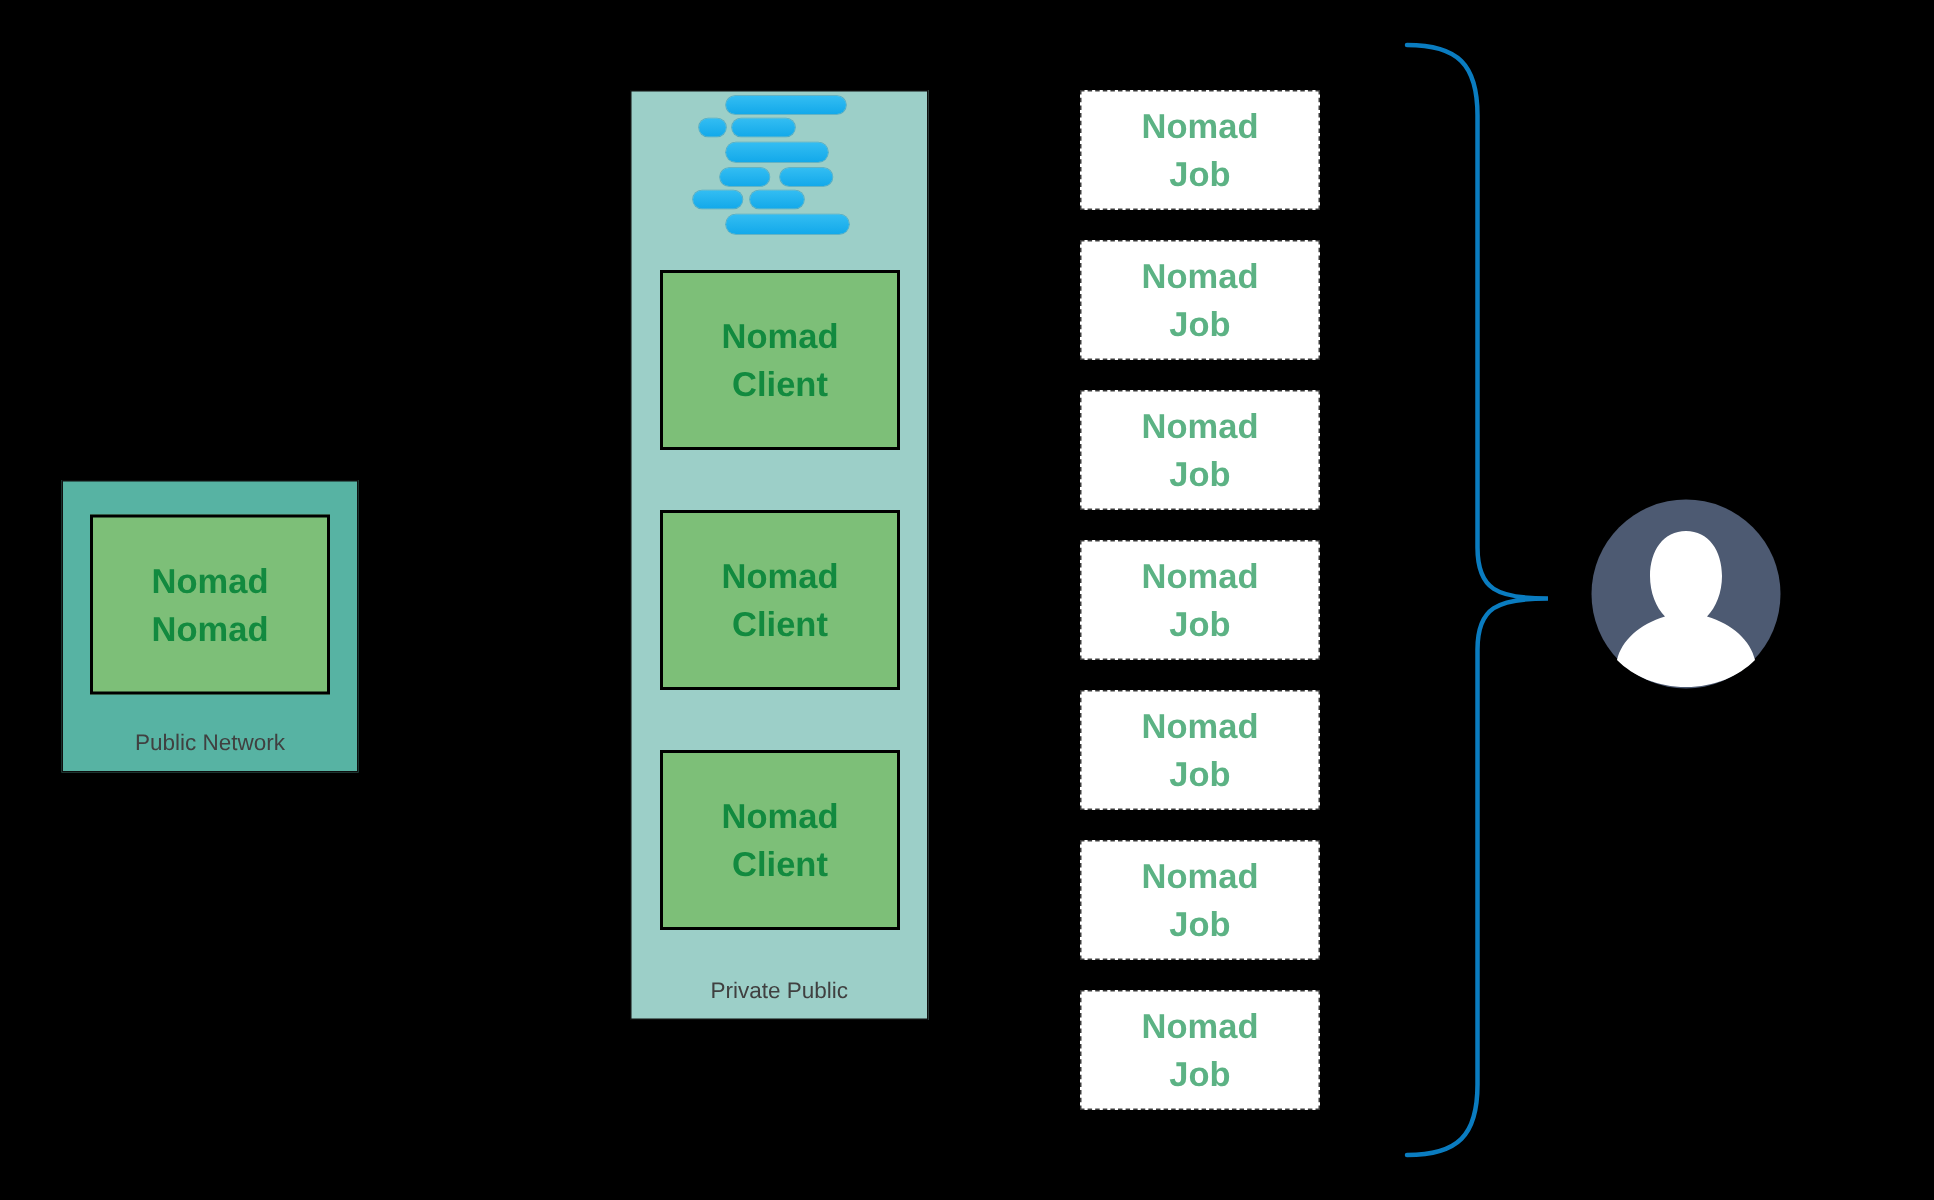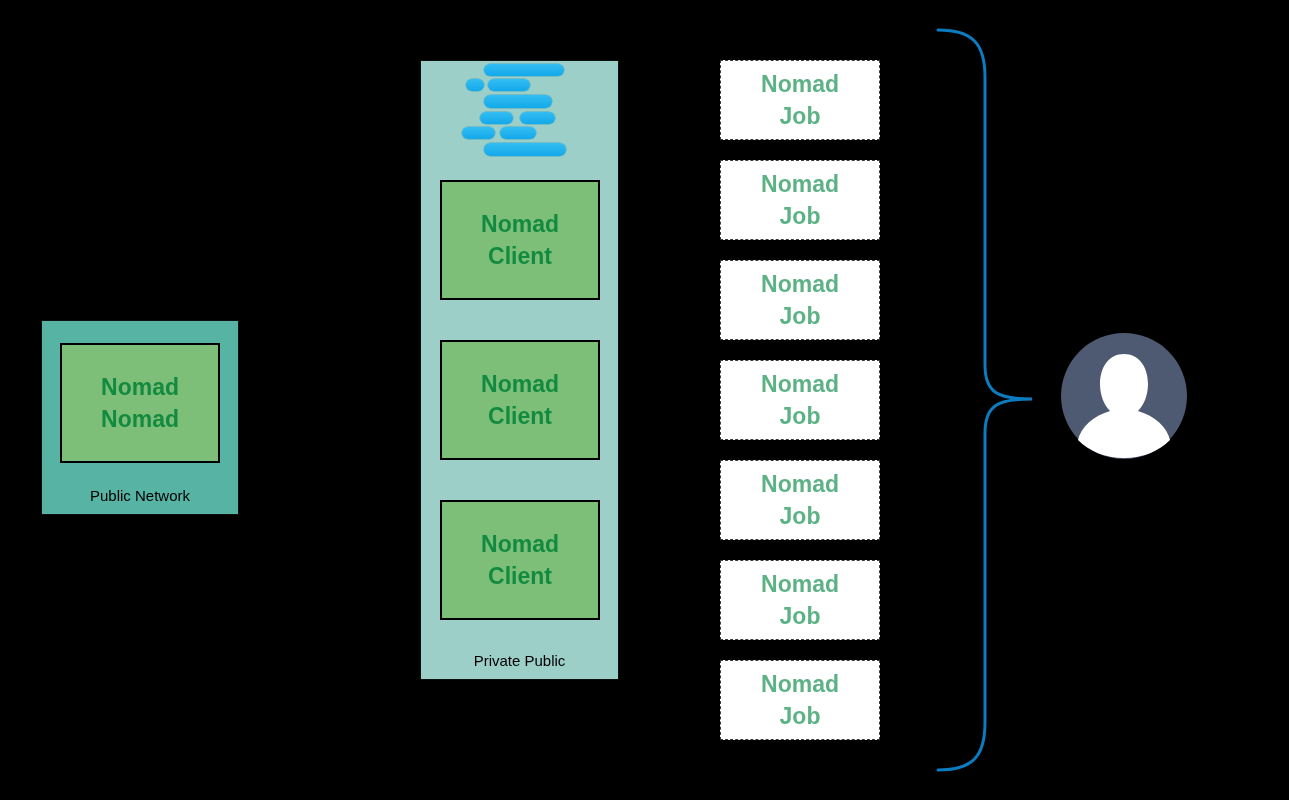--- a/index.html
+++ b/index.html
@@ -23,21 +23,21 @@
     border: 1px solid #0f0f0f;
     display: flex;
     flex-direction: column;
     align-items: center;
   }
   .network-label {
     position: absolute;
     left: 0;
     right: 0;
     text-align: center;
-    color: #000000;
+    color: #404040;
     font-size: 15px;
     font-family: "Liberation Sans", sans-serif;
     white-space: nowrap;
   }
 
   #public-network {
     left: 41px;
     top: 320px;
     width: 198px;
     height: 195px;

